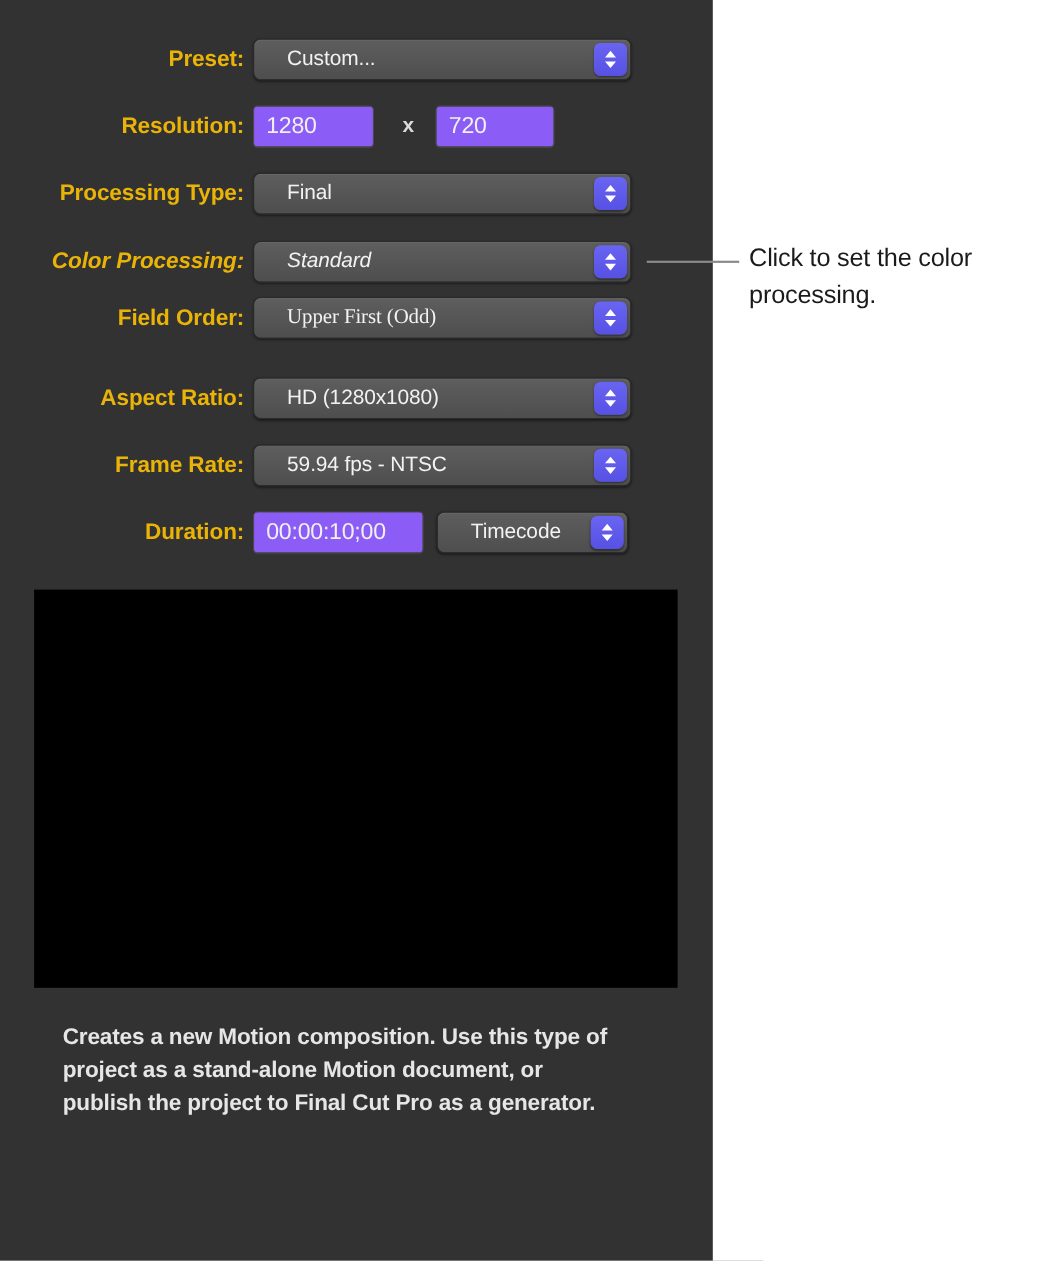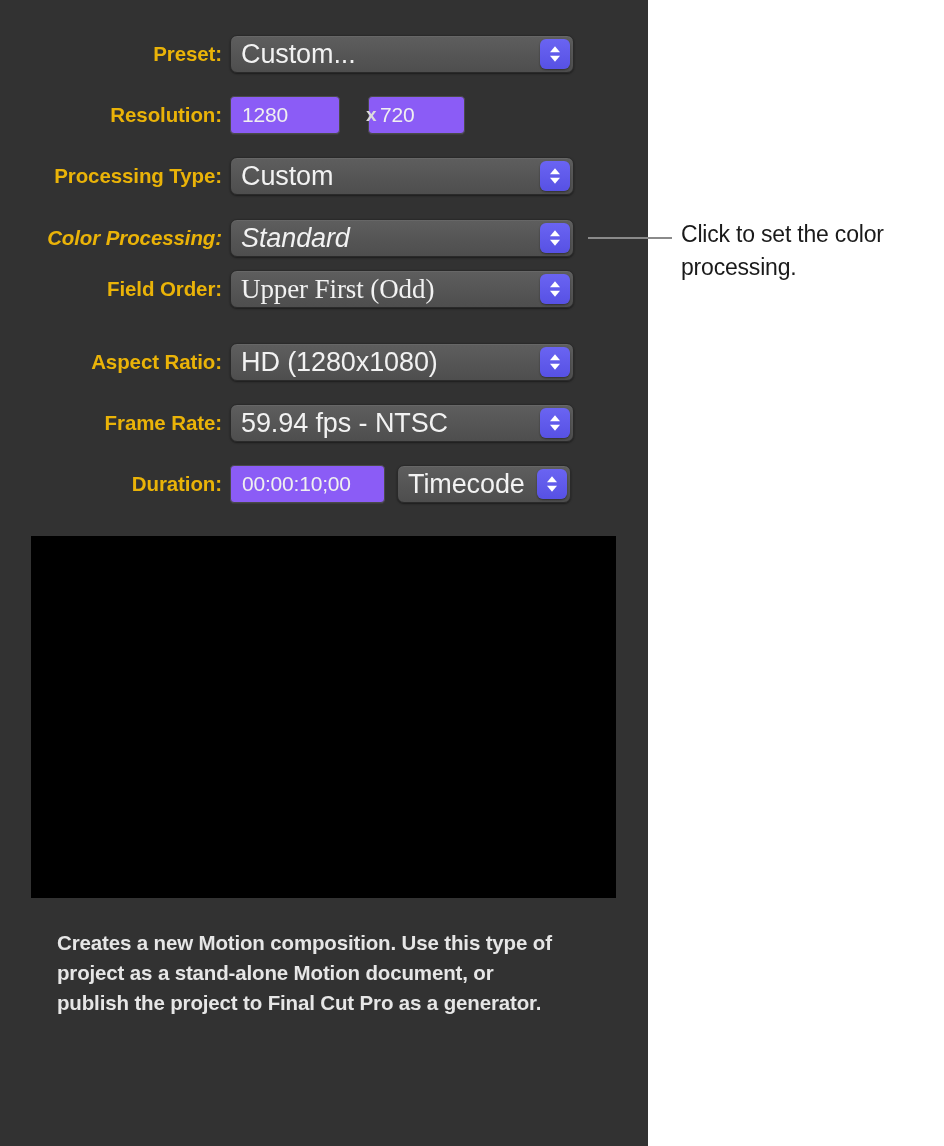--- a/index.html
+++ b/index.html
@@ -55,22 +55,22 @@
     background: linear-gradient(180deg, #5e5e5e 0%, #555555 55%, #4e4e4e 100%);
     border: 1px solid #2a2a2a;
     box-shadow: 0 1px 0 rgba(255,255,255,0.06) inset,
                 0 1px 2px rgba(0,0,0,0.45);
     box-sizing: border-box;
     display: flex;
     align-items: center;
   }
   .popup .ptext {
     color: #f2f2f2;
-    font-size: 27px;
-    padding-left: 10px;
+    font-size: 19px;
+    padding-left: 30px;
     white-space: nowrap;
     letter-spacing: -0.1px;
   }
   .stepper {
     position: absolute;
     right: 3px;
     top: 50%;
     transform: translateY(-50%);
     width: 30px;
     height: 30px;
@@ -169,29 +169,29 @@
       </span>
     </div>
   </div>
 
   <div class="row" style="top:96px;">
     <div class="label">Resolution:</div>
     <div class="field" style="width:110px;">
       <span class="ftext">1280</span>
     </div>
     <span class="xsep">x</span>
-    <div class="field" style="width:97px; margin-left:28px;">
+    <div class="field" style="width:108px; margin-left:56px;">
       <span class="ftext">720</span>
     </div>
   </div>
 
   <div class="row" style="top:157px;">
     <div class="label">Processing Type:</div>
     <div class="popup" style="width:344px;">
-      <span class="ptext">Custom</span>
+      <span class="ptext">Final</span>
       <span class="stepper">
         <svg width="18" height="22" viewBox="0 0 18 22" aria-hidden="true">
           <path d="M9 3.2 L14 9.2 L4 9.2 Z" fill="#ffffff"></path>
           <path d="M9 18.8 L4 12.8 L14 12.8 Z" fill="#ffffff"></path>
         </svg>
       </span>
     </div>
   </div>
 
   <div class="row" style="top:219px;font-style:italic;">

